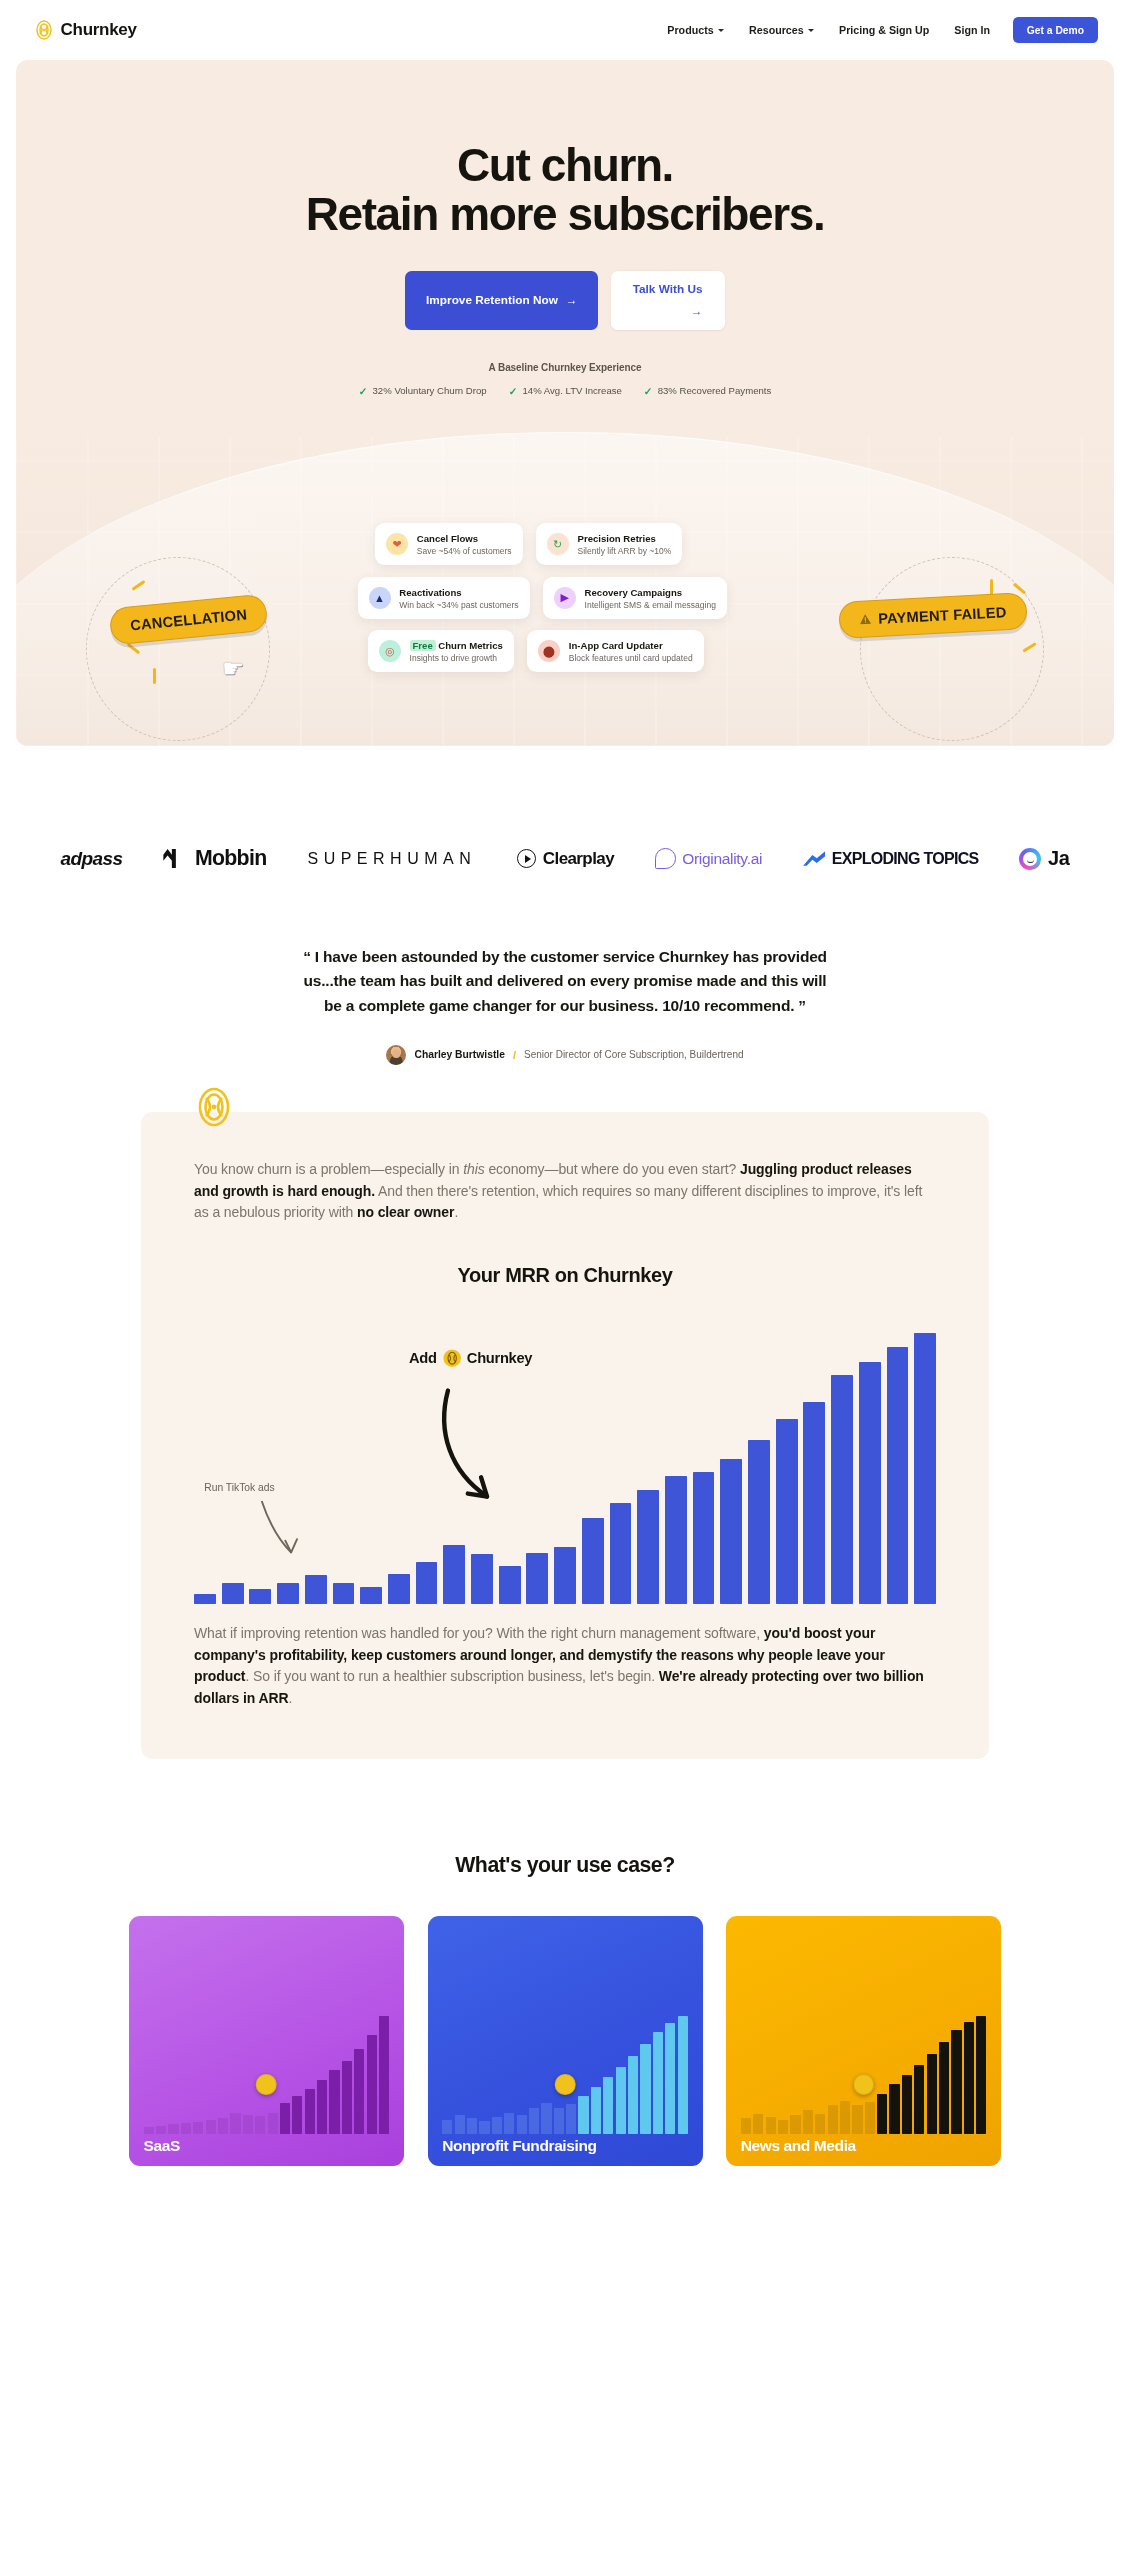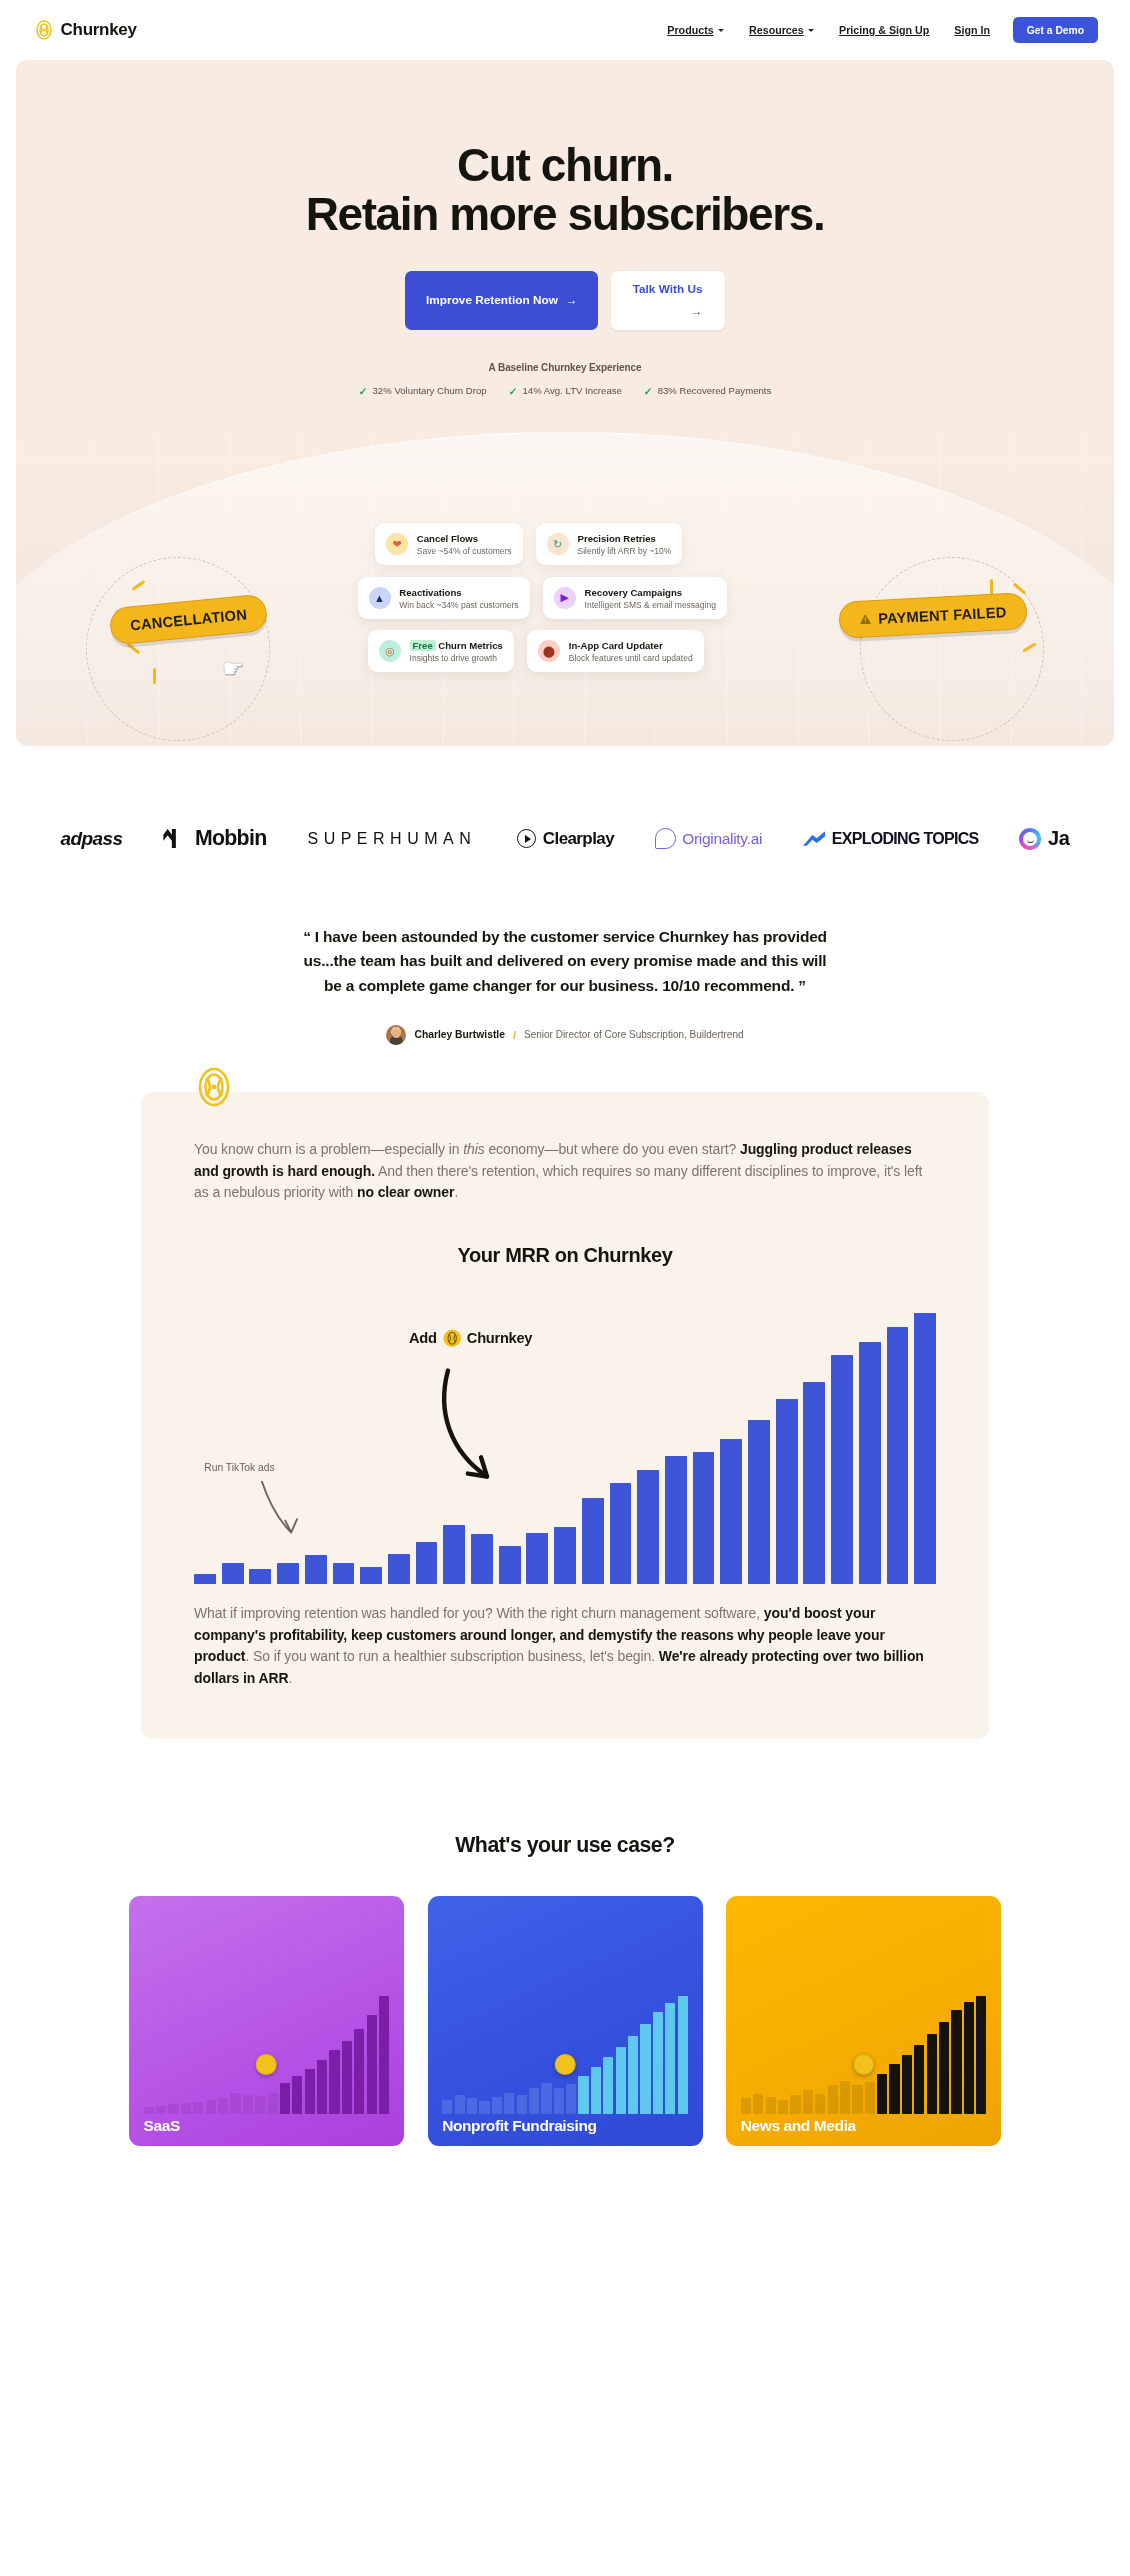--- a/index.html
+++ b/index.html
@@ -24,21 +24,21 @@
   }
   .brand{display:flex;align-items:center;gap:6.6px;}
   .brand-mark{width:20px;height:20px;flex:0 0 20px;}
   .brand-name{
     font-size:17px;font-weight:700;letter-spacing:-0.3px;color:#15140f;
   }
   .nav{margin-left:auto;display:flex;align-items:center;gap:0;}
   .nav-item{
     font-size:10.7px;font-weight:600;color:#1d1c17;
     padding:5.9px 12.5px;display:flex;align-items:center;gap:4.4px;
-    cursor:pointer;white-space:nowrap;text-decoration:underline;
+    cursor:pointer;white-space:nowrap;
   }
   .caret{
     width:0;height:0;border-left:3.3px solid transparent;border-right:3.3px solid transparent;
     border-top:3.7px solid #2a2a2a;display:inline-block;margin-top:1.5px;
   }
   .btn-demo{
     background:#3c54d8;color:#fff;font-size:10.3px;font-weight:700;
     border-radius:5.2px;padding:7.4px 14px;margin-left:10.3px;cursor:pointer;
     white-space:nowrap;border:none;font-family:inherit;
   }
@@ -138,21 +138,21 @@
   .r2a{margin-left:-1.5px;} .r2b{}
   .r3a{margin-left:8.8px;} .r3b{}
 
   
   .logos-sec{padding:57px 0 40px;background:#fff;text-align:center;}
   .logos-kicker{
     font-size:10px;font-weight:800;letter-spacing:0.7px;color:#1a1a17;
   }
   .logos-kicker .green{color:#17a163;}
   .logos-strip{
-    margin-top:23px;display:flex;align-items:center;justify-content:center;
+    margin-top:43px;display:flex;align-items:center;justify-content:center;
     gap:41px;white-space:nowrap;
   }
   .logo{display:flex;align-items:center;gap:6.6px;color:#101010;}
   .lg-adpass{font-size:19px;font-weight:800;font-style:italic;letter-spacing:-0.6px;}
   .lg-mobbin{font-size:21.3px;font-weight:800;letter-spacing:-0.7px;}
   .lg-superhuman{font-size:16px;font-weight:400;letter-spacing:5.5px;}
   .lg-clearplay{font-size:17px;font-weight:800;letter-spacing:-0.6px;}
   .lg-originality{font-size:15.5px;font-weight:500;color:#7b5ce0;letter-spacing:-0.3px;}
   .lg-exploding{font-size:16px;font-weight:800;letter-spacing:-0.7px;color:#101020;}
   .lg-jasper{font-size:20px;font-weight:600;letter-spacing:-0.4px;}

